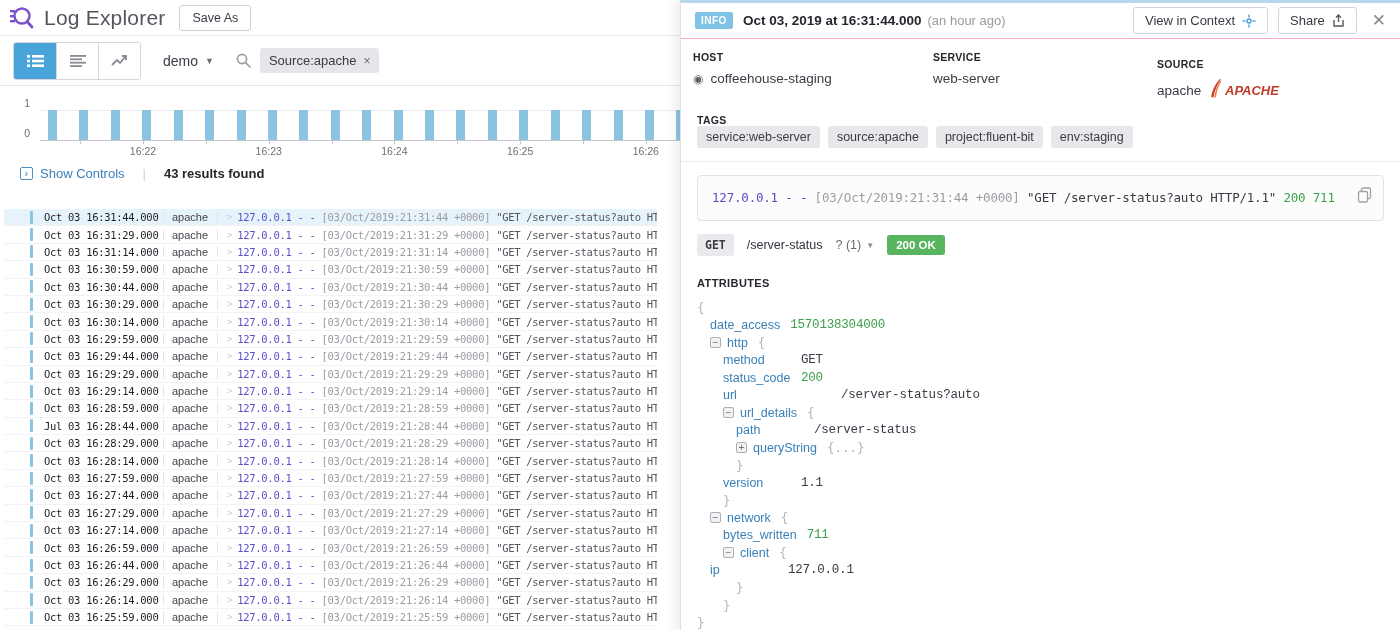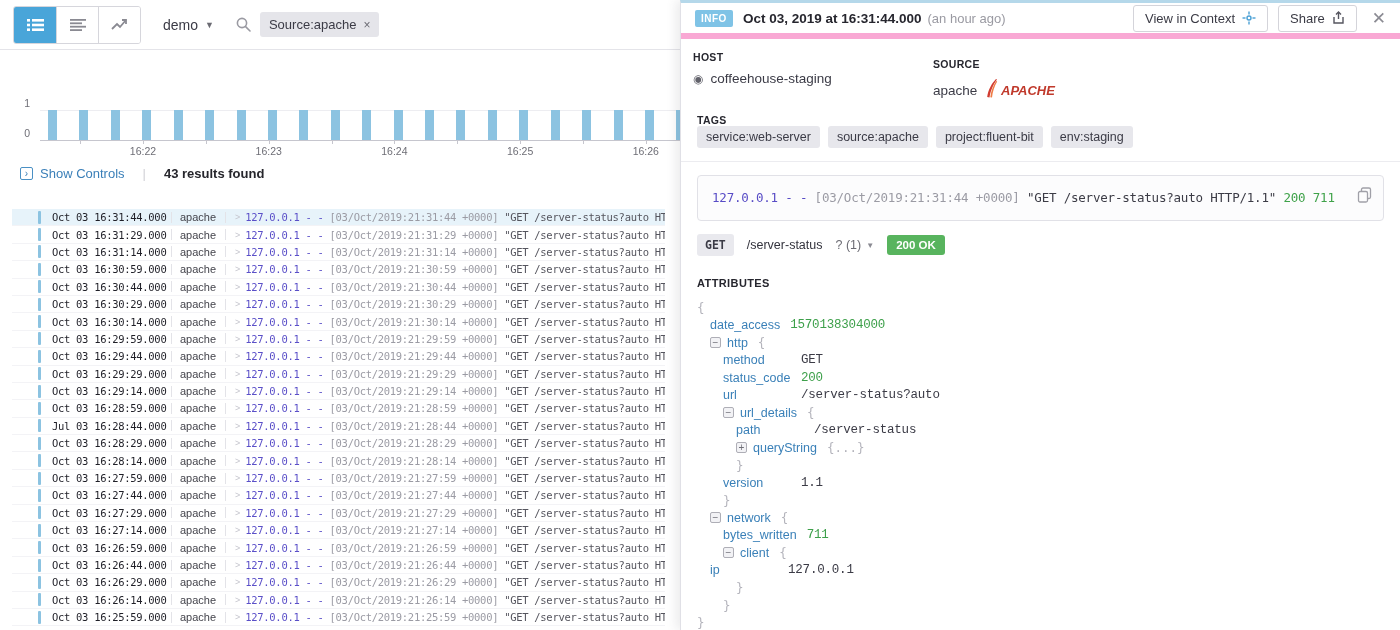--- a/index.html
+++ b/index.html
@@ -43,36 +43,36 @@
   .sc-label { color:#3a7fb8; font-size:13px; cursor:pointer; }
   .ctl-sep { color:#d0d0d6; margin:0 18px; font-size:13px; }
   .results { font-weight:bold; font-size:13px; color:#26262c; }
 
   
   .tbl-header { position:absolute; left:0; top:188px; width:681px; height:21px; display:flex; align-items:center;
                 border-top:1px solid #e7e7eb; border-bottom:1px solid #d8d8de; padding-left:40px;
                 font-size:11px; font-weight:bold; color:#33333d; }
   .h-date { width:123px; } .h-source { width:57px; }
   .sort-arrow { font-weight:normal; }
-  #rows { position:absolute; left:12px; top:209px; width:653px; bottom:0; overflow:hidden; }
+  #rows { position:absolute; left:4px; top:209px; width:653px; bottom:0; overflow:hidden; }
   .log-row { display:flex; align-items:center; height:17.4px; padding-left:26px; border-bottom:1px solid #f3f3f6; white-space:nowrap; }
   .log-row.sel { background:#e7f3fa; }
   .lvl { width:3px; height:13px; border-radius:1px; margin-right:11px; flex:none; }
   .cell-date { width:116px; flex:none; font-size:10.5px; letter-spacing:-.3px; color:#1f1f27; }
   .vsep { width:1px; height:11px; background:#e3e3e8; flex:none; margin:0 3px; }
   .cell-source { width:47px; flex:none; font-size:11px; color:#44444c; padding-left:5px; }
   .chev { color:#c4c4cc; font-size:9px; margin:0 5px 0 6px; flex:none; }
   .cell-content { font-size:10.5px; letter-spacing:-.3px; overflow:hidden; }
   .c-ip { color:#5a4fc8; } .c-ts { color:#9b9ba4; } .c-req { color:#55555e; }
 
   
   #detail-panel { position:absolute; left:680px; top:0; width:720px; height:630px; background:#fff;
                   border-top:3px solid #b5d8ea; border-left:1px solid #e0e0e6;
                   box-shadow:-4px 0 10px rgba(60,60,70,.10); }
-  .dp-header { height:36px; display:flex; align-items:center; padding:0 14px; border-bottom:6px solid #f9a8d4; }
+  .dp-header { height:36px; display:flex; align-items:center; padding:0 14px; border-bottom:1px solid #f9a8d4; }
   .badge-info { background:#7fc3e6; color:#fff; font-size:10px; font-weight:bold; letter-spacing:.5px;
                 padding:3px 6px; border-radius:2px; }
   .dp-ts { font-weight:bold; font-size:13.5px; color:#26262e; margin-left:10px; }
   .dp-rel { color:#9a9aa2; font-size:13px; margin-left:6px; }
   .dp-spacer { flex:1; }
   .dp-btn { display:flex; align-items:center; gap:7px; height:27px; border:1px solid #d4d4da; border-radius:3px;
             background:#fff; font-size:13px; color:#3a3a44; padding:0 11px; cursor:pointer; }
   .dp-btn + .dp-btn { margin-left:10px; }
   .close-x { color:#8b8b93; font-size:17px; margin-left:15px; cursor:pointer; }
 
@@ -111,20 +111,31 @@
   .t-val { font-family:Liberation Mono, monospace; letter-spacing:-.2px; }
   .t-val.num { color:#3ea04b; } .t-val.str { color:#3b3b46; }
 
   svg { display:block; }
 </style>
 </head>
 <body>
 
 <div id="left-panel">
 
+  <div class="app-header">
+    <svg class="logo" viewBox="0 0 26 26">
+      <circle cx="12" cy="11" r="7.5" fill="none" stroke="#7a52c9" stroke-width="2.4"></circle>
+      <line x1="17" y1="16.5" x2="22" y2="22" stroke="#7a52c9" stroke-width="2.8" stroke-linecap="round"></line>
+      <rect x="0" y="5" width="5" height="2.4" fill="#7a52c9"></rect>
+      <rect x="0" y="10" width="4" height="2.4" fill="#7a52c9"></rect>
+      <rect x="0" y="15" width="5" height="2.4" fill="#7a52c9"></rect>
+    </svg>
+    <span class="app-title">Log Explorer</span>
+    <button class="saveas-btn">Save As</button>
+  </div>
 
   <div class="toolbar">
     <div class="view-group">
       <div class="view-btn sel">
         <svg width="17" height="14" viewBox="0 0 17 14">
           <rect x="0" y="1" width="3" height="2.6" fill="#fff"></rect>
             <rect x="5" y="1" width="12" height="2.6" fill="#fff"></rect>
           <rect x="0" y="5.7" width="3" height="2.6" fill="#fff"></rect>
             <rect x="5" y="5.7" width="12" height="2.6" fill="#fff"></rect>
           <rect x="0" y="10.4" width="3" height="2.6" fill="#fff"></rect>
@@ -466,20 +477,26 @@
   </div>
 
   <div class="dp-cols">
     <div class="dp-col1">
       <div class="sec-label">HOST</div>
       <div class="sec-value">
         <span class="host-ico">◉</span>
         <span>coffeehouse-staging</span>
       </div>
     </div>
+    <div class="dp-col2">
+      <div class="sec-label">SERVICE</div>
+      <div class="sec-value">
+          <span>web-server</span>
+        </div>
+    </div>
     <div class="dp-col3">
       <div class="sec-label">SOURCE</div>
       <div class="sec-value">
         <span>apache</span>
         <svg width="88" height="24" viewBox="0 0 88 24">
           <path d="M12 1 C8 5 4 12 3.2 19 L5.5 19.6 C6 15 8.5 7 13 1.5 Z" fill="#d13c30"></path>
           <path d="M12.2 3 C9.5 7 7 13 6.3 19.2 L8 19.6 C8.6 14 10.5 8 13.2 3.6 Z" fill="#ef7c45"></path>
           <text x="17" y="17" font-family="Liberation Sans, sans-serif" font-style="italic" font-weight="bold" font-size="13" fill="#c0392b">APACHE</text>
         </svg>
       </div>
@@ -534,21 +551,21 @@
         <span class="t-brace">{</span>
       </div>
       <div class="tree-row" style="padding-left: 42px;">
         <span class="t-key">method</span>
         <span class="t-val str">GET</span>
       </div>
       <div class="tree-row" style="padding-left: 42px;">
         <span class="t-key">status_code</span>
         <span class="t-val num">200</span>
       </div>
-      <div class="tree-row" style="padding-left: 42px;">
+      <div class="tree-row" style="padding-left: 42px; gap: 40px;">
         <span class="t-key">url</span>
         <span class="t-val str">/server-status?auto</span>
       </div>
       <div class="tree-row" style="padding-left: 42px;">
         <span class="t-toggle">−</span>
         <span class="t-key nomin">url_details</span>
         <span class="t-brace">{</span>
       </div>
       <div class="tree-row" style="padding-left: 55px;">
         <span class="t-key">path</span>

